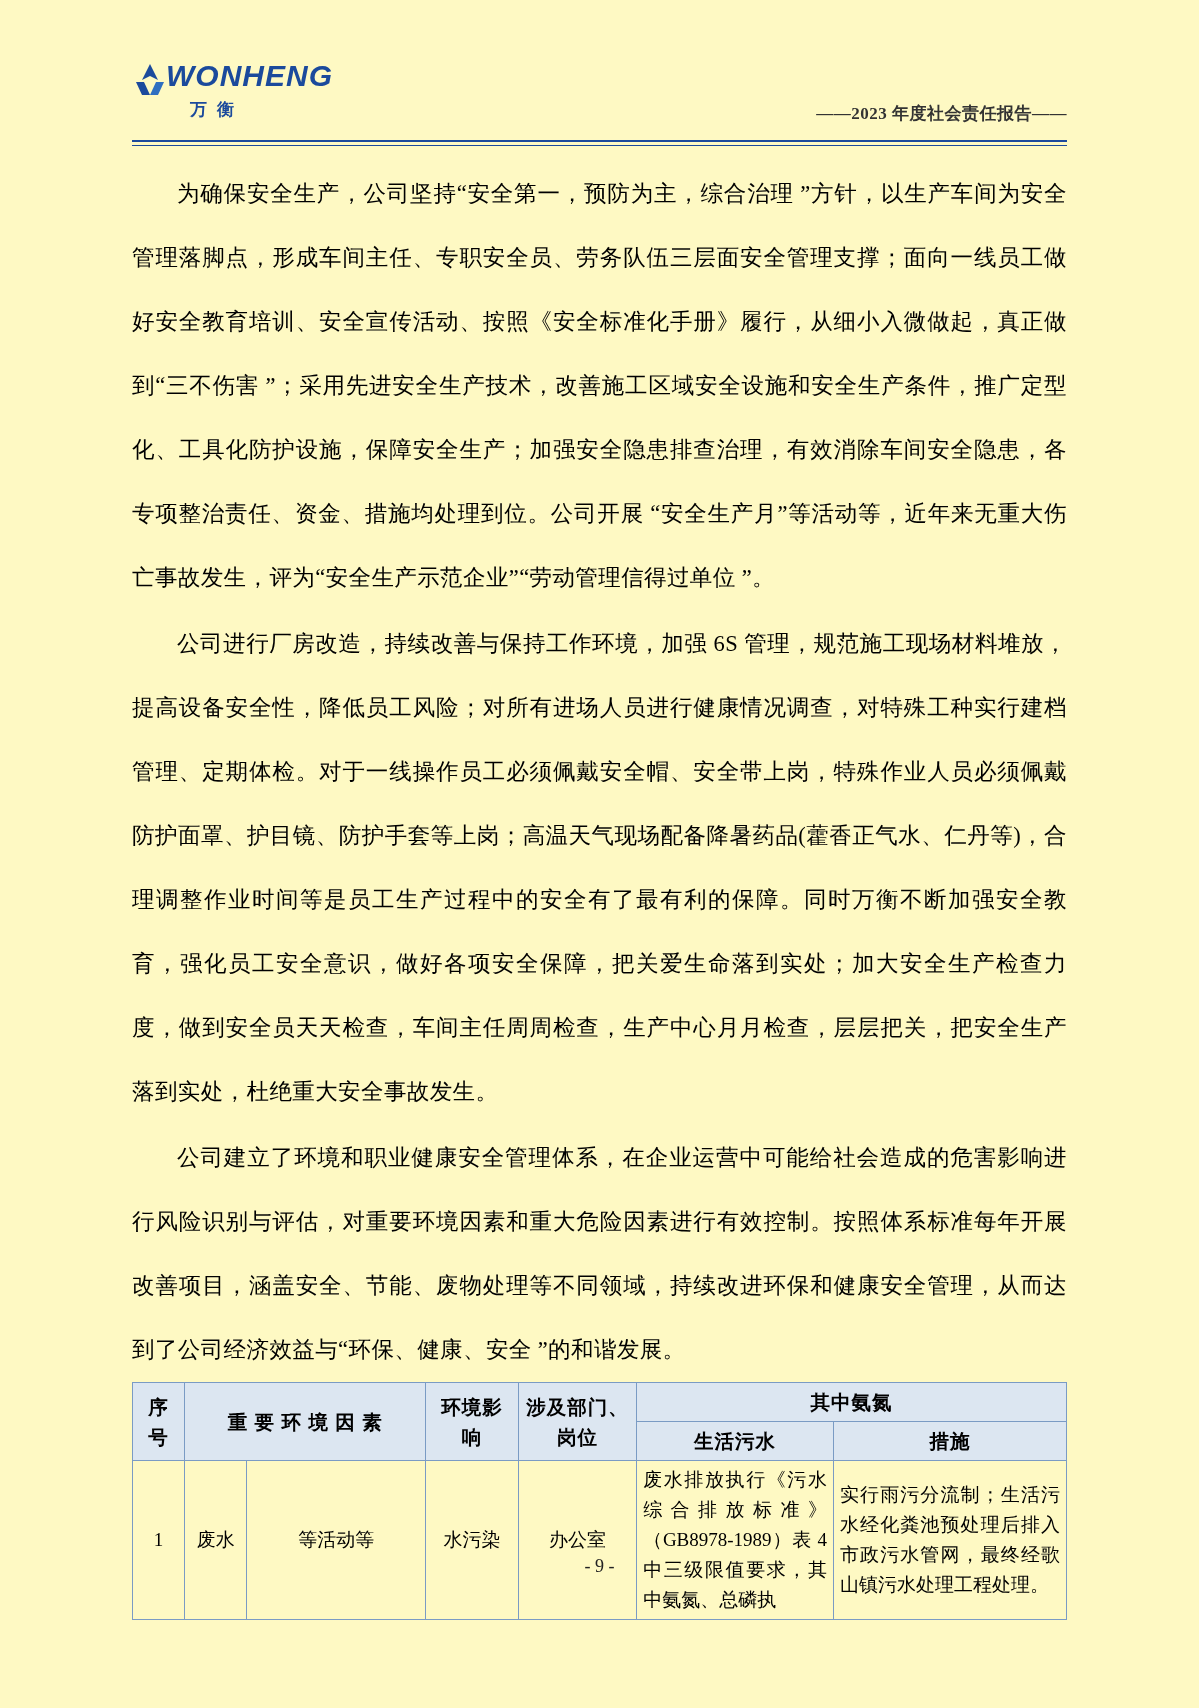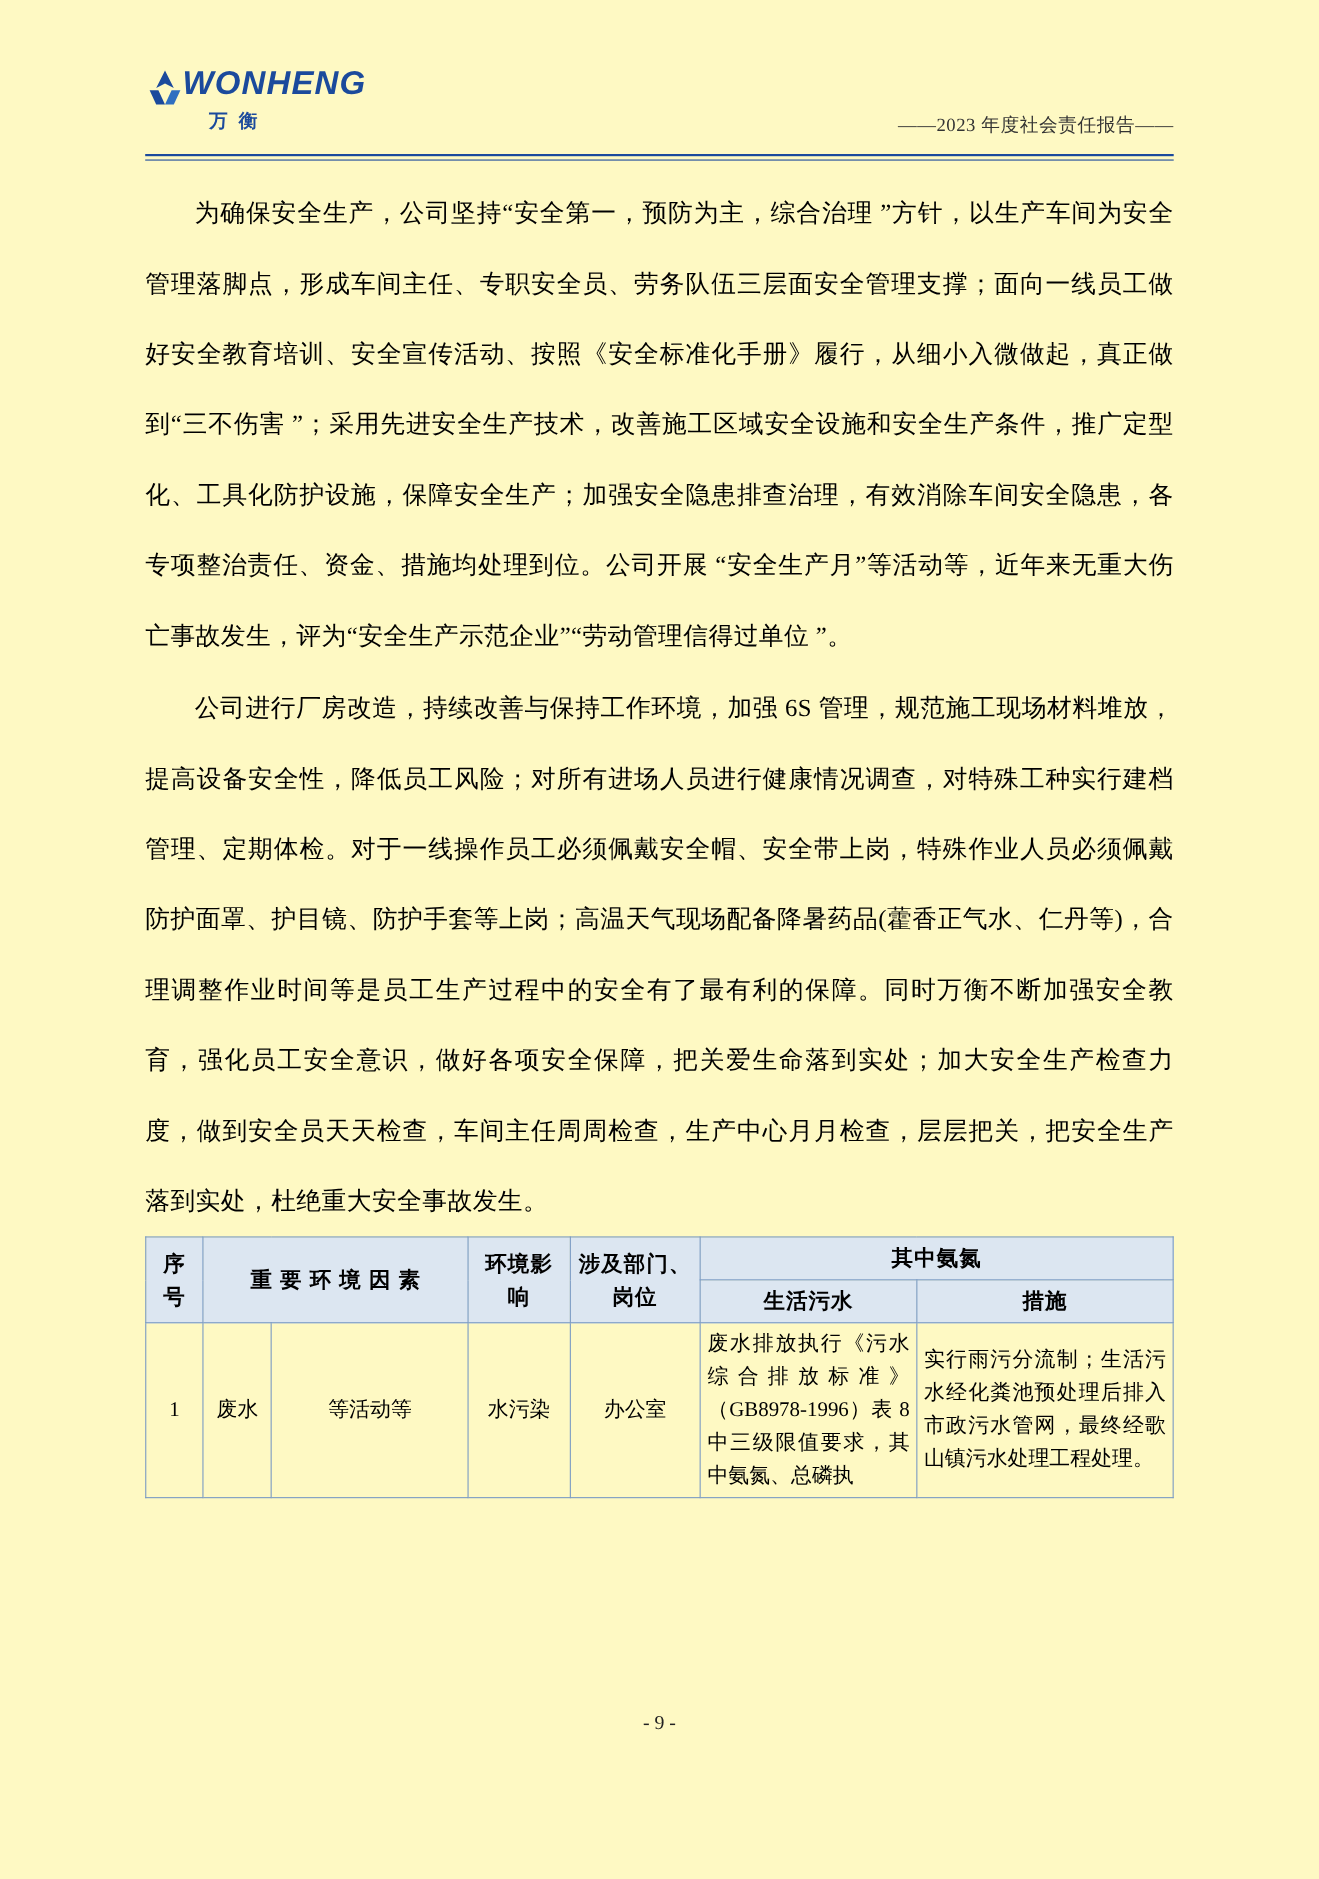--- a/index.html
+++ b/index.html
@@ -65,21 +65,21 @@
     letter-spacing: 10px;
     color: #1b4a9c;
     font-weight: bold;
     white-space: nowrap;
   }
   .header-right {
     position: absolute;
     right: 0;
     top: 44px;
     font-size: 17px;
-    font-weight: normal;
+    font-weight: bold;
     color: #333333;
     white-space: nowrap;
     letter-spacing: 0.5px;
   }
   .header-rule {
     position: absolute;
     left: 132px;
     top: 140px;
     width: 935px;
     height: 0;
@@ -190,20 +190,21 @@
   </div>
   <div class="header-rule"></div>
   <div class="header-rule2"></div>
 
   <div class="content">
 
     <p class="para">为确保安全生产，公司坚持“安全第一，预防为主，综合治理 ”方针，以生产车间为安全管理落脚点，形成车间主任、专职安全员、劳务队伍三层面安全管理支撑；面向一线员工做好安全教育培训、安全宣传活动、按照《安全标准化手册》履行，从细小入微做起，真正做到“三不伤害 ”；采用先进安全生产技术，改善施工区域安全设施和安全生产条件，推广定型化、工具化防护设施，保障安全生产；加强安全隐患排查治理，有效消除车间安全隐患，各专项整治责任、资金、措施均处理到位。公司开展 “安全生产月”等活动等，近年来无重大伤亡事故发生，评为“安全生产示范企业”“劳动管理信得过单位 ”。</p>
     <p class="para">公司进行厂房改造，持续改善与保持工作环境，加强 6S 管理，规范施工现场材料堆放，提高设备安全性，降低员工风险；对所有进场人员进行健康情况调查，对特殊工种实行建档管理、定期体检。对于一线操作员工必须佩戴安全帽、安全带上岗，特殊作业人员必须佩戴防护面罩、护目镜、防护手套等上岗；高温天气现场配备降暑药品(藿香正气水、仁丹等)，合理调整作业时间等是员工生产过程中的安全有了最有利的保障。同时万衡不断加强安全教育，强化员工安全意识，做好各项安全保障，把关爱生命落到实处；加大安全生产检查力度，做到安全员天天检查，车间主任周周检查，生产中心月月检查，层层把关，把安全生产落到实处，杜绝重大安全事故发生。</p>
 
 
+    <p class="para">公司建立了环境和职业健康安全管理体系，在企业运营中可能给社会造成的危害影响进行风险识别与评估，对重要环境因素和重大危险因素进行有效控制。按照体系标准每年开展改善项目，涵盖安全、节能、废物处理等不同领域，持续改进环保和健康安全管理，从而达到了公司经济效益与“环保、健康、安全 ”的和谐发展。</p>
 
 
     <table class="risk">
       <colgroup>
         <col class="c-seq">
         <col class="c-factor-a">
         <col class="c-factor-b">
         <col class="c-env">
         <col class="c-dept">
         <col class="c-target">
@@ -222,21 +223,21 @@
           <th>措施</th>
         </tr>
       </thead>
       <tbody>
         <tr>
           <td class="cell-seq">1</td>
           <td class="center">废水</td>
           <td class="center">等活动等</td>
           <td class="center">水污染</td>
           <td class="center">办公室</td>
-          <td class="just">废水排放执行《污水综合排放标准》（GB8978-1996）表 8 中三级限值要求，其中氨氮、总磷执</td>
+          <td class="just">废水排放执行《污水综合排放标准》（GB8978-1989）表 4 中三级限值要求，其中氨氮、总磷执</td>
           <td class="just">实行雨污分流制；生活污水经化粪池预处理后排入市政污水管网，最终经歌山镇污水处理工程处理。</td>
         </tr>
       </tbody>
     </table>
 
   </div>
 
   <div class="footer">
     <span>- 9 -</span>
   </div>

